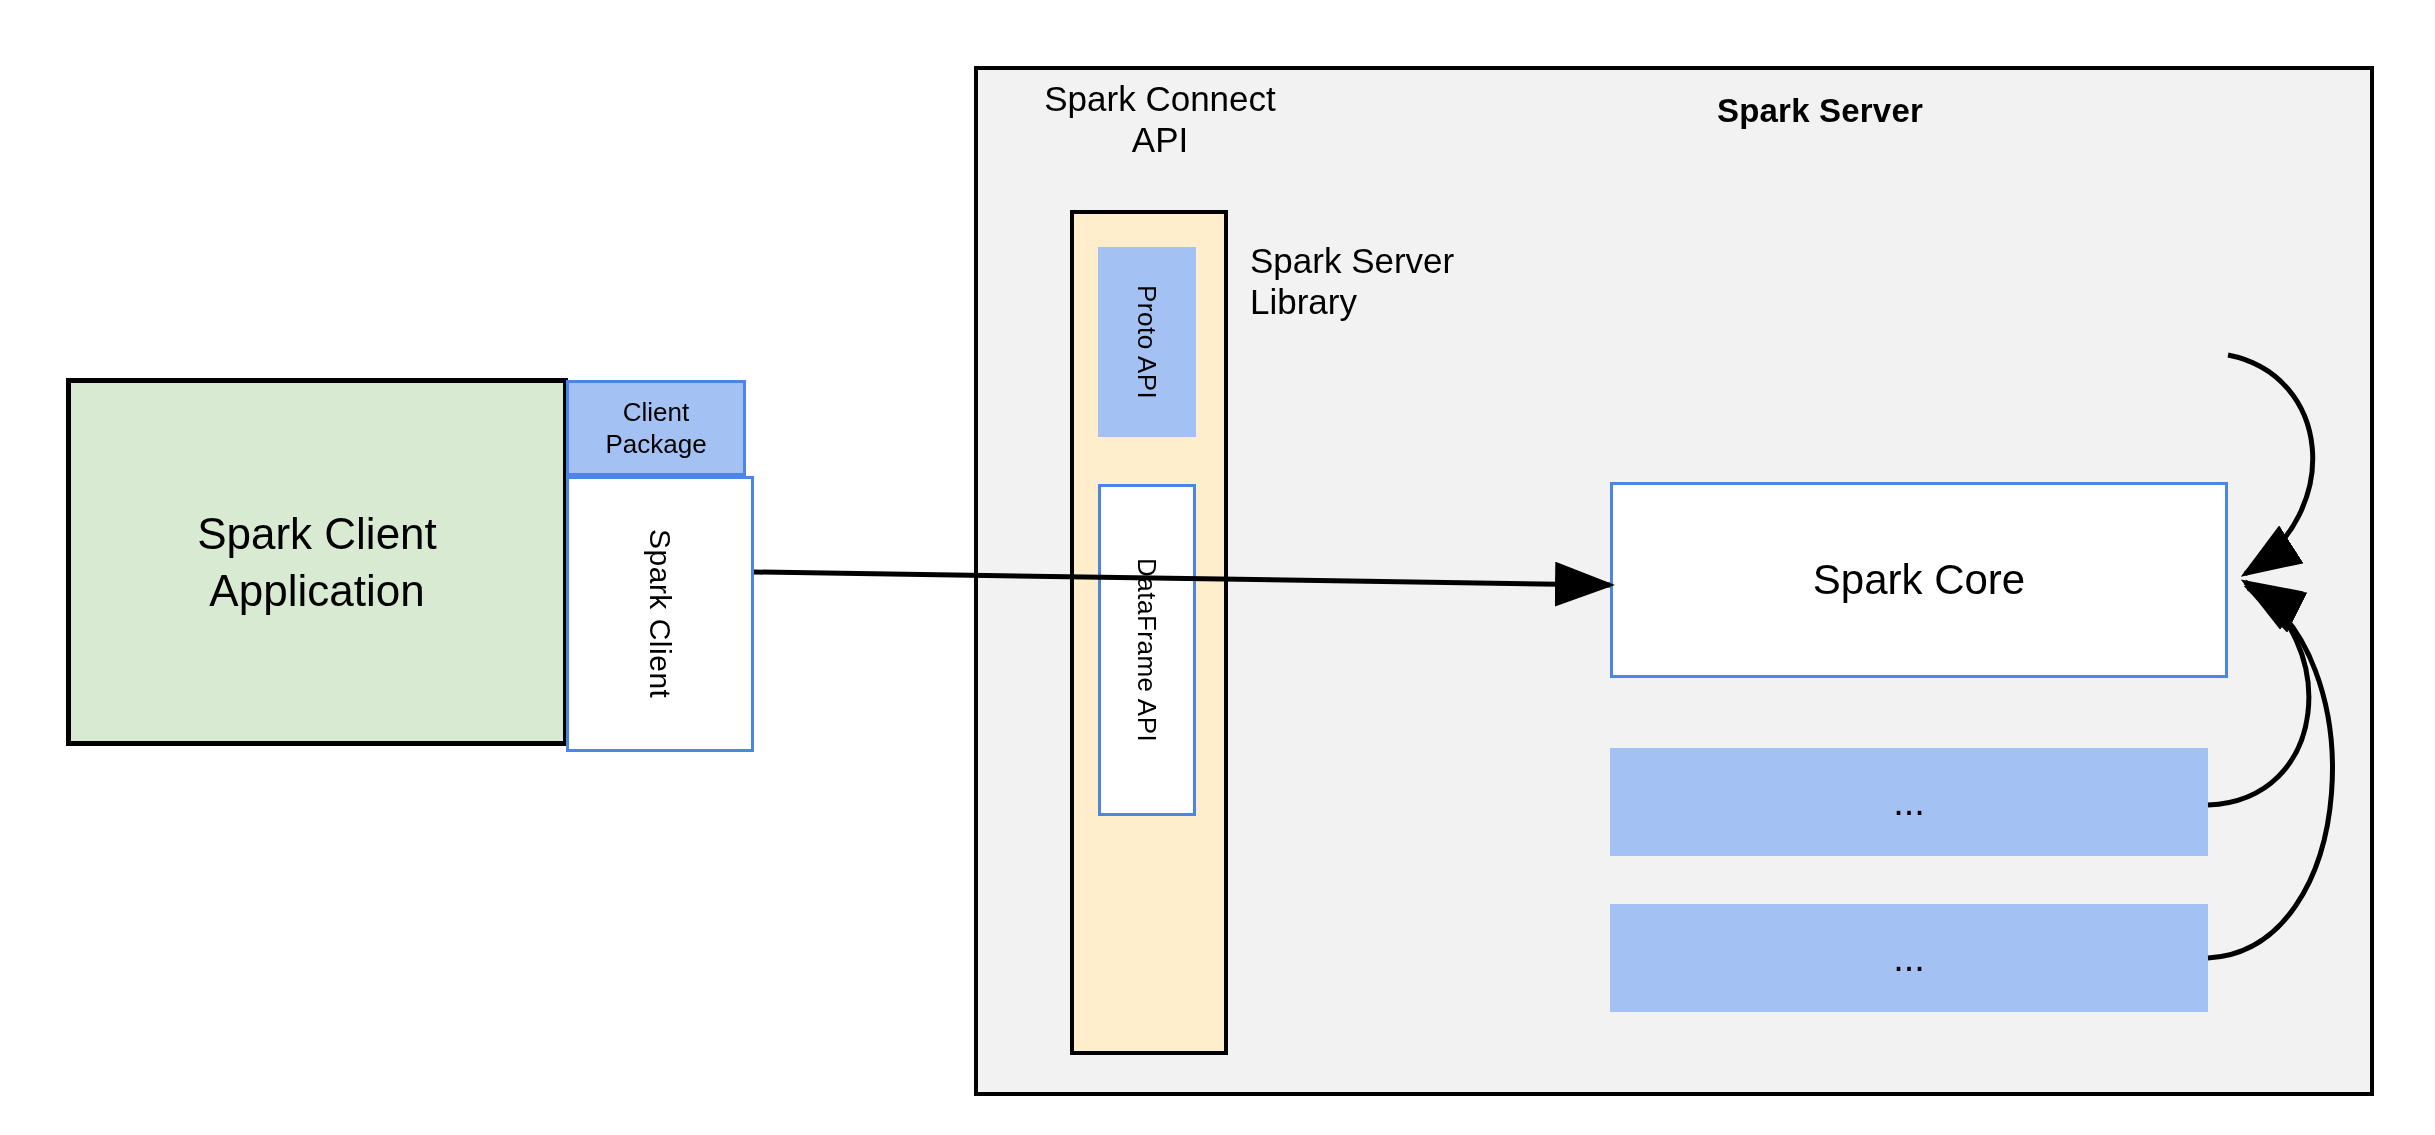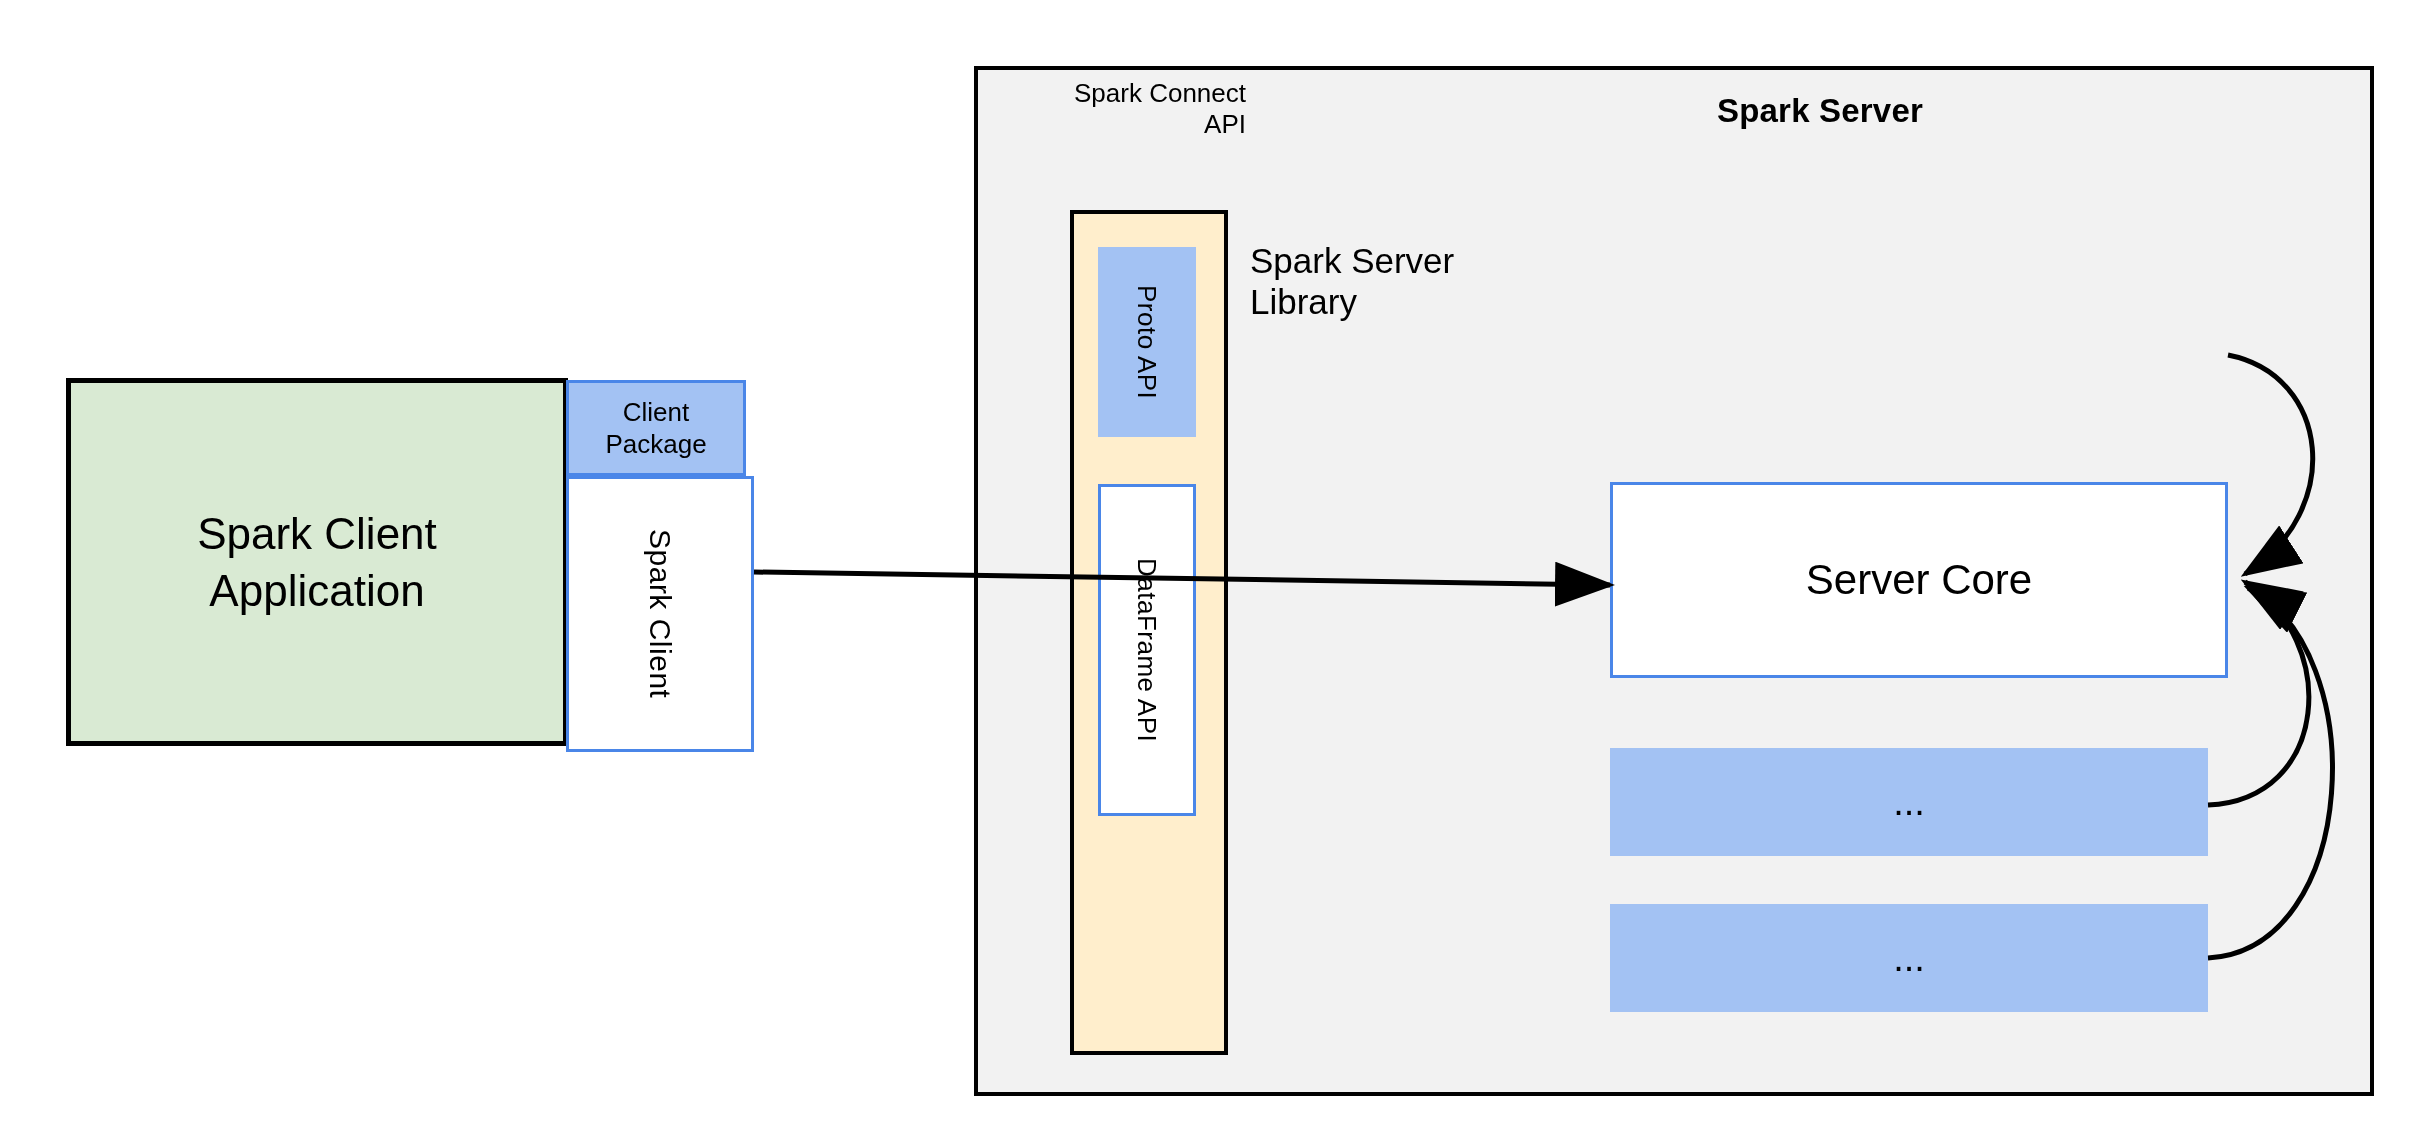--- a/index.html
+++ b/index.html
@@ -48,25 +48,24 @@
     font-weight: bold;
     letter-spacing: 0.2px;
   }
 
   
   #connect-api-label {
     left: 1000px;
     top: 68px;
     width: 320px;
     height: 110px;
-    font-size: 26px;
+    font-size: 35px;
     justify-content: center;
     align-items: flex-start;
     padding-top: 10px;
-    text-align: right;
   }
 
   
   #connect-column {
     left: 1070px;
     top: 210px;
     width: 158px;
     height: 845px;
     background: #ffeecc;
     border: 4px solid #000000;
@@ -205,21 +204,21 @@
   </div>
 
   <div class="box" id="dataframe-api">
     <span class="vtext">DataFrame API</span>
   </div>
 
   <div class="box" id="server-library-label">Spark Server
 Library</div>
 
 
-  <div class="box" id="spark-core">Server Core</div>
+  <div class="box" id="spark-core">Spark Core</div>
 
   <div class="box" id="dots-box-1">...</div>
 
   <div class="box" id="dots-box-2">...</div>
 
   <div class="box" id="client-app">Spark Client
 Application</div>
 
   <div class="box" id="client-package">Client
 Package</div>

